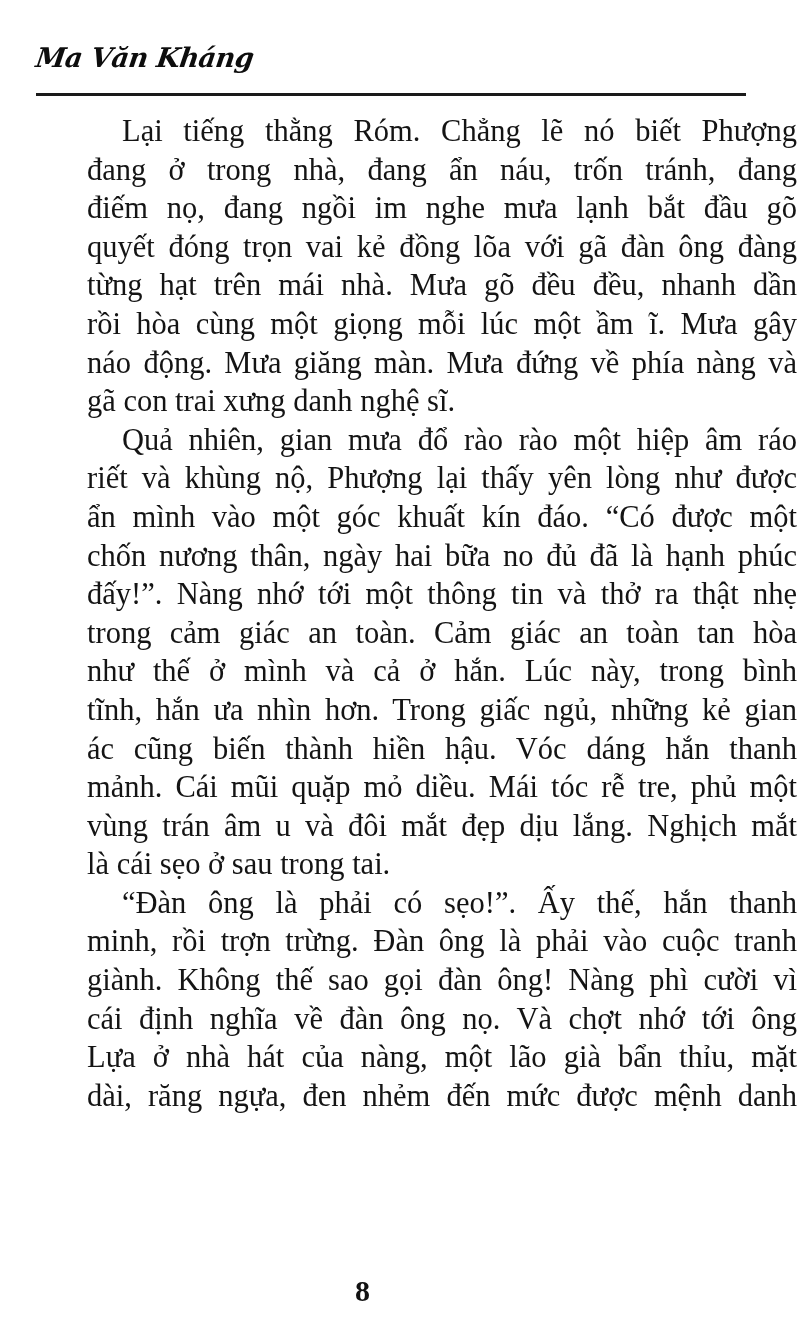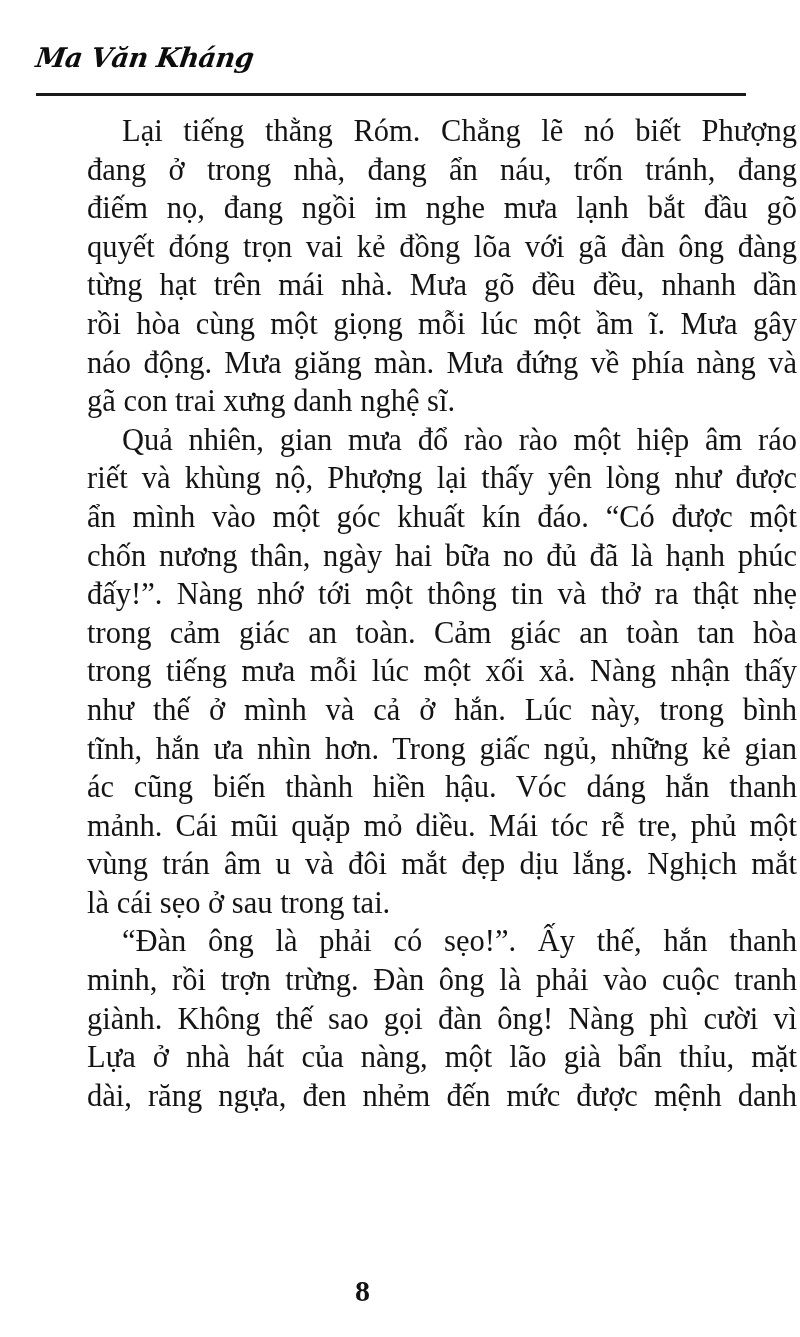--- a/index.html
+++ b/index.html
@@ -44,30 +44,30 @@
     <span class="line">náo động. Mưa giăng màn. Mưa đứng về phía nàng và</span>
     <span class="line last">gã con trai xưng danh nghệ sĩ.</span>
   </div>
   <div>
     <span class="line indent">Quả nhiên, gian mưa đổ rào rào một hiệp âm ráo</span>
     <span class="line">riết và khùng nộ, Phượng lại thấy yên lòng như được</span>
     <span class="line">ẩn mình vào một góc khuất kín đáo. “Có được một</span>
     <span class="line">chốn nương thân, ngày hai bữa no đủ đã là hạnh phúc</span>
     <span class="line">đấy!”. Nàng nhớ tới một thông tin và thở ra thật nhẹ</span>
     <span class="line">trong cảm giác an toàn. Cảm giác an toàn tan hòa</span>
-    <span class="line">trong tiếng mưa mỗi lúc một xối xả. Nàng nhận thấy</span>
     <span class="line">như thế ở mình và cả ở hắn. Lúc này, trong bình</span>
     <span class="line">tĩnh, hắn ưa nhìn hơn. Trong giấc ngủ, những kẻ gian</span>
     <span class="line">ác cũng biến thành hiền hậu. Vóc dáng hắn thanh</span>
     <span class="line">mảnh. Cái mũi quặp mỏ diều. Mái tóc rễ tre, phủ một</span>
     <span class="line">vùng trán âm u và đôi mắt đẹp dịu lắng. Nghịch mắt</span>
     <span class="line last">là cái sẹo ở sau trong tai.</span>
   </div>
   <div>
     <span class="line indent">“Đàn ông là phải có sẹo!”. Ấy thế, hắn thanh</span>
     <span class="line">minh, rồi trợn trừng. Đàn ông là phải vào cuộc tranh</span>
     <span class="line">giành. Không thế sao gọi đàn ông! Nàng phì cười vì</span>
+    <span class="line">cái định nghĩa về đàn ông nọ. Và chợt nhớ tới ông</span>
     <span class="line">Lựa ở nhà hát của nàng, một lão già bẩn thỉu, mặt</span>
     <span class="line">dài, răng ngựa, đen nhẻm đến mức được mệnh danh</span>
   </div>
 </div>
 
 <div class="page-number">8</div>
 
 </body></html>

